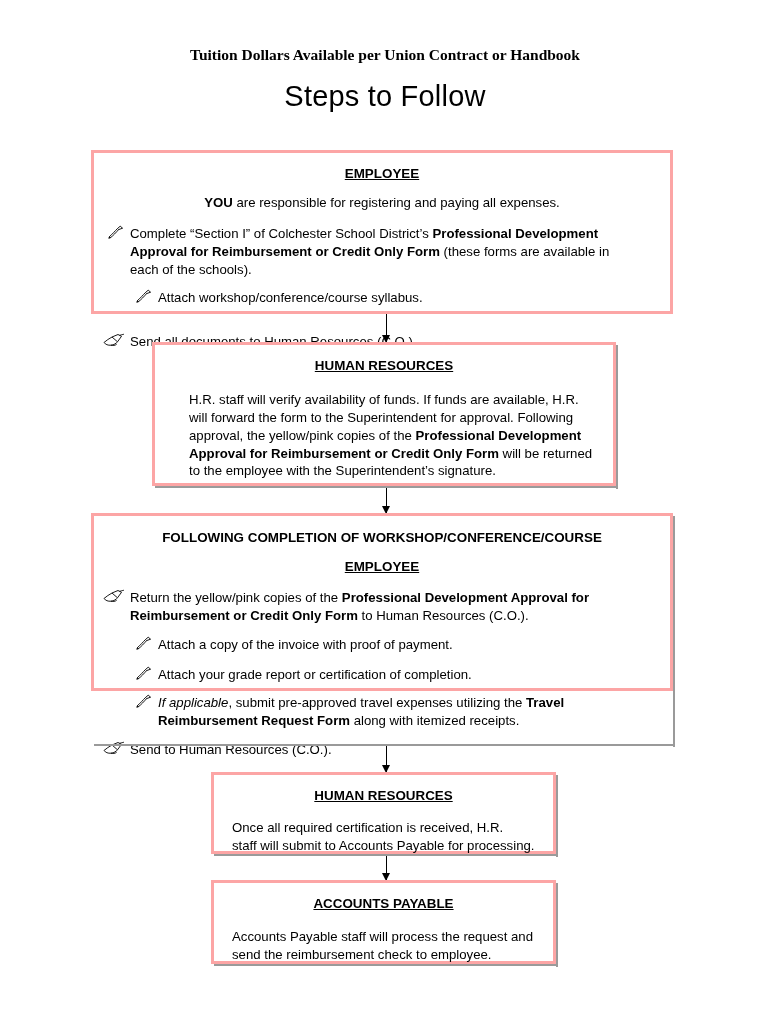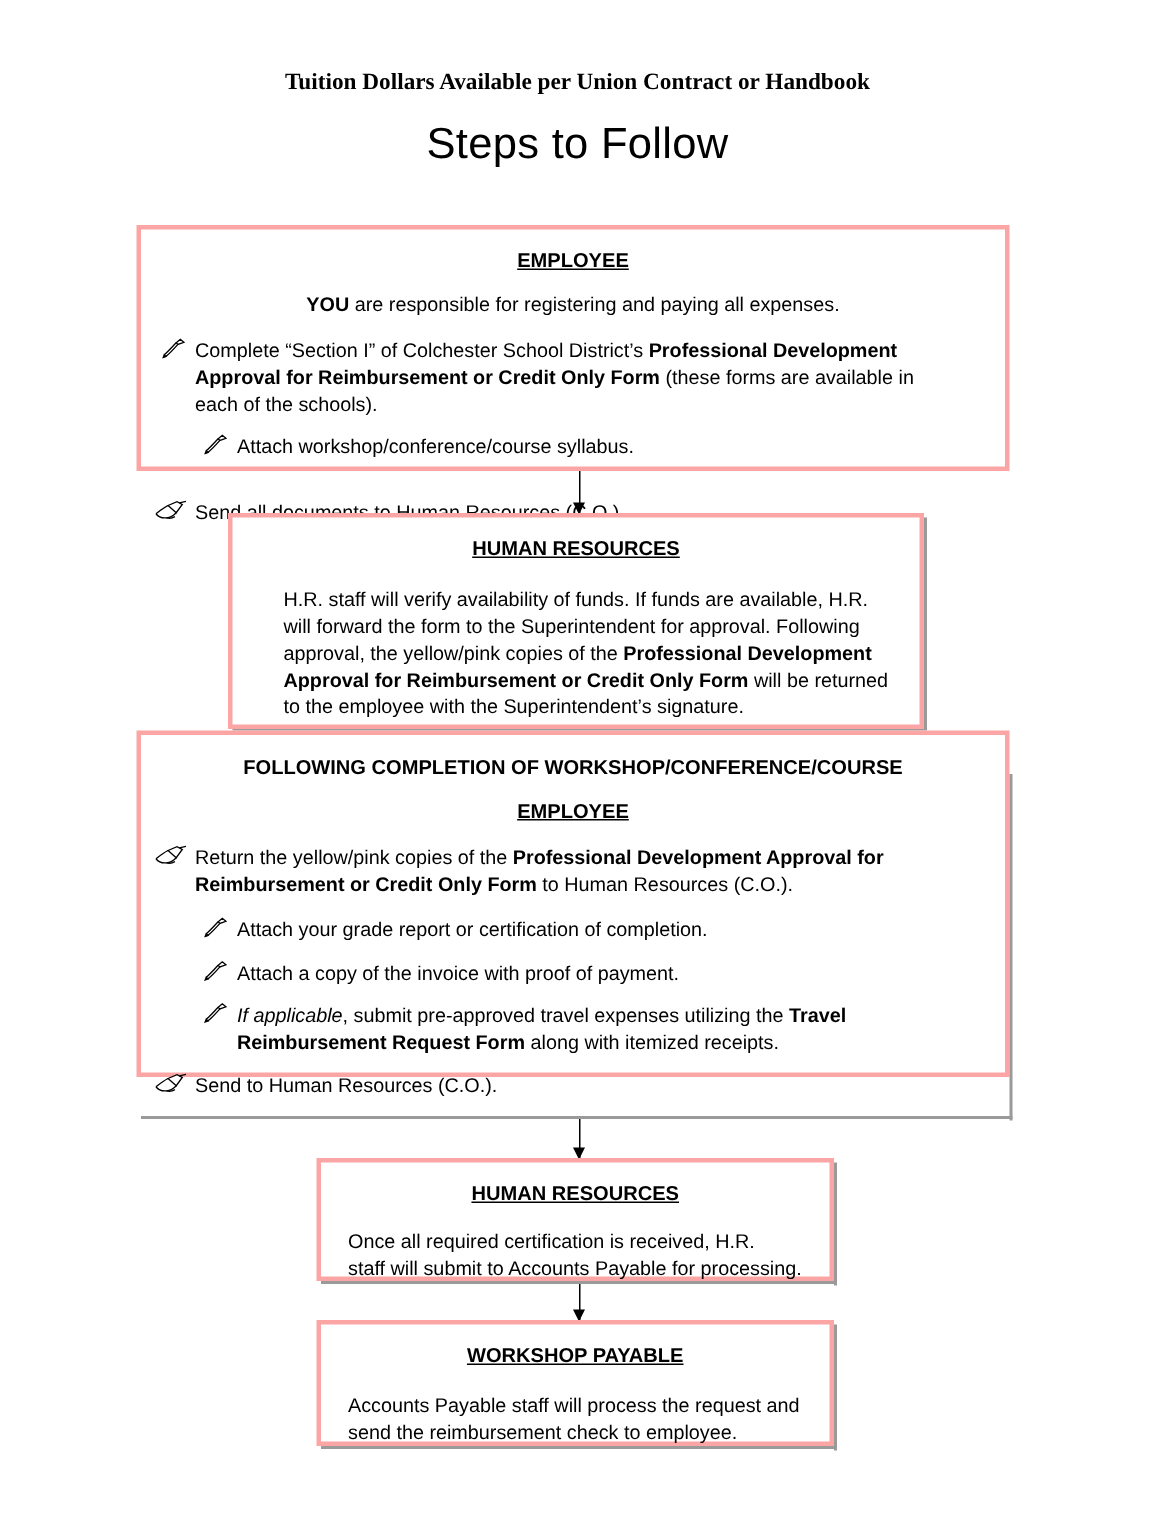--- a/index.html
+++ b/index.html
@@ -180,21 +180,21 @@
       <span>approval, the yellow/pink copies of the </span><span class="bold">Professional Development</span><br>
       <span class="bold">Approval for Reimbursement or Credit Only Form</span><span> will be returned</span><br>
       <span>to the employee with the Superintendent’s signature.</span>
     </div>
   </div>
   <div class="shadow" style="left:616px; top:345px; width:2px; height:144px;"></div>
   <div class="shadow" style="left:155px; top:486px; width:463px; height:2px;"></div>
 
   <div class="arrow" style="left:386px; top:488px; height:25px;"></div>
 
-  <div class="box" style="left:91px; top:487px; width:582px; height:231px; padding:13px 14px 0 14px;">
+  <div class="box" style="left:91px; top:513px; width:582px; height:178px; padding:13px 14px 0 14px;">
     <div class="center bold" style="font-size:13.4px;">FOLLOWING COMPLETION OF WORKSHOP/CONFERENCE/COURSE</div>
     <div class="box-heading" style="margin-top:11px;">EMPLOYEE</div>
 
     <div class="row" style="margin-top:13px; margin-left:-6px;">
       <span class="bullet" style="width:28px;">
         <svg width="26" height="15" viewBox="0 0 26 15">
             <g stroke="#000" stroke-width="0.9" fill="none">
           <path d="M2 9.5 C4.5 7.5 7 5.5 10 4"></path>
           <path d="M2 9.5 C3.5 11.5 6 12.5 9 12.2 C12 11.9 14 10.4 15.5 8.8"></path>
           <path d="M9 12.2 C11 12.8 13 12.4 14.6 11.4"></path>
@@ -202,46 +202,46 @@
           <path d="M17.5 2.3 L22 1.2" stroke-width="0.8"></path>
         </g>
           </svg>
       </span>
       <span class="row-text">
         <span>Return the yellow/pink copies of the </span><span class="bold">Professional Development Approval for</span><br>
         <span class="bold">Reimbursement or Credit Only Form</span><span> to Human Resources (C.O.).</span>
       </span>
     </div>
 
+    <div class="row indent-2" style="margin-top:11px;">
+      <span class="bullet">
+        <svg width="18" height="14" viewBox="0 0 18 14">
+            <g stroke="#000" stroke-width="0.9" fill="none">
+          <path d="M1.5 11.5 C4 9.5 7 6 9.5 3.5"></path>
+          <path d="M2.6 12.6 C5 10.8 8.2 7.3 10.6 4.6"></path>
+          <path d="M9.5 3.5 L12.2 1.2 L14.6 3.2 L10.6 4.6 Z" fill="#fff"></path>
+          <path d="M1.5 11.5 L2.6 12.6 L0.8 13.3 Z" fill="#000"></path>
+        </g>
+          </svg>
+      </span>
+      <span class="row-text">Attach a copy of the invoice with proof of payment.</span>
+    </div>
+
     <div class="row indent-2" style="margin-top:12px;">
       <span class="bullet">
         <svg width="18" height="14" viewBox="0 0 18 14">
             <g stroke="#000" stroke-width="0.9" fill="none">
           <path d="M1.5 11.5 C4 9.5 7 6 9.5 3.5"></path>
           <path d="M2.6 12.6 C5 10.8 8.2 7.3 10.6 4.6"></path>
           <path d="M9.5 3.5 L12.2 1.2 L14.6 3.2 L10.6 4.6 Z" fill="#fff"></path>
           <path d="M1.5 11.5 L2.6 12.6 L0.8 13.3 Z" fill="#000"></path>
         </g>
           </svg>
       </span>
       <span class="row-text">Attach your grade report or certification of completion.</span>
-    </div>
-
-    <div class="row indent-2" style="margin-top:11px;">
-      <span class="bullet">
-        <svg width="18" height="14" viewBox="0 0 18 14">
-            <g stroke="#000" stroke-width="0.9" fill="none">
-          <path d="M1.5 11.5 C4 9.5 7 6 9.5 3.5"></path>
-          <path d="M2.6 12.6 C5 10.8 8.2 7.3 10.6 4.6"></path>
-          <path d="M9.5 3.5 L12.2 1.2 L14.6 3.2 L10.6 4.6 Z" fill="#fff"></path>
-          <path d="M1.5 11.5 L2.6 12.6 L0.8 13.3 Z" fill="#000"></path>
-        </g>
-          </svg>
-      </span>
-      <span class="row-text">Attach a copy of the invoice with proof of payment.</span>
     </div>
 
     <div class="row indent-2" style="margin-top:11px;">
       <span class="bullet">
         <svg width="18" height="14" viewBox="0 0 18 14">
             <g stroke="#000" stroke-width="0.9" fill="none">
           <path d="M1.5 11.5 C4 9.5 7 6 9.5 3.5"></path>
           <path d="M2.6 12.6 C5 10.8 8.2 7.3 10.6 4.6"></path>
           <path d="M9.5 3.5 L12.2 1.2 L14.6 3.2 L10.6 4.6 Z" fill="#fff"></path>
           <path d="M1.5 11.5 L2.6 12.6 L0.8 13.3 Z" fill="#000"></path>
@@ -280,21 +280,21 @@
       <span>Once all required certification is received, H.R.</span><br>
       <span>staff will submit to Accounts Payable for processing.</span>
     </div>
   </div>
   <div class="shadow" style="left:556px; top:775px; width:2px; height:82px;"></div>
   <div class="shadow" style="left:214px; top:854px; width:344px; height:2px;"></div>
 
   <div class="arrow" style="left:386px; top:856px; height:24px;"></div>
 
   <div class="box" style="left:211px; top:880px; width:345px; height:84px; padding:12px 18px 0 18px;">
-    <div class="box-heading">WORKSHOP PAYABLE</div>
+    <div class="box-heading">ACCOUNTS PAYABLE</div>
     <div style="margin-top:15px;">
       <span>Accounts Payable staff will process the request and</span><br>
       <span>send the reimbursement check to employee.</span>
     </div>
   </div>
   <div class="shadow" style="left:556px; top:883px; width:2px; height:84px;"></div>
   <div class="shadow" style="left:214px; top:964px; width:344px; height:2px;"></div>
 
 </div>
 

